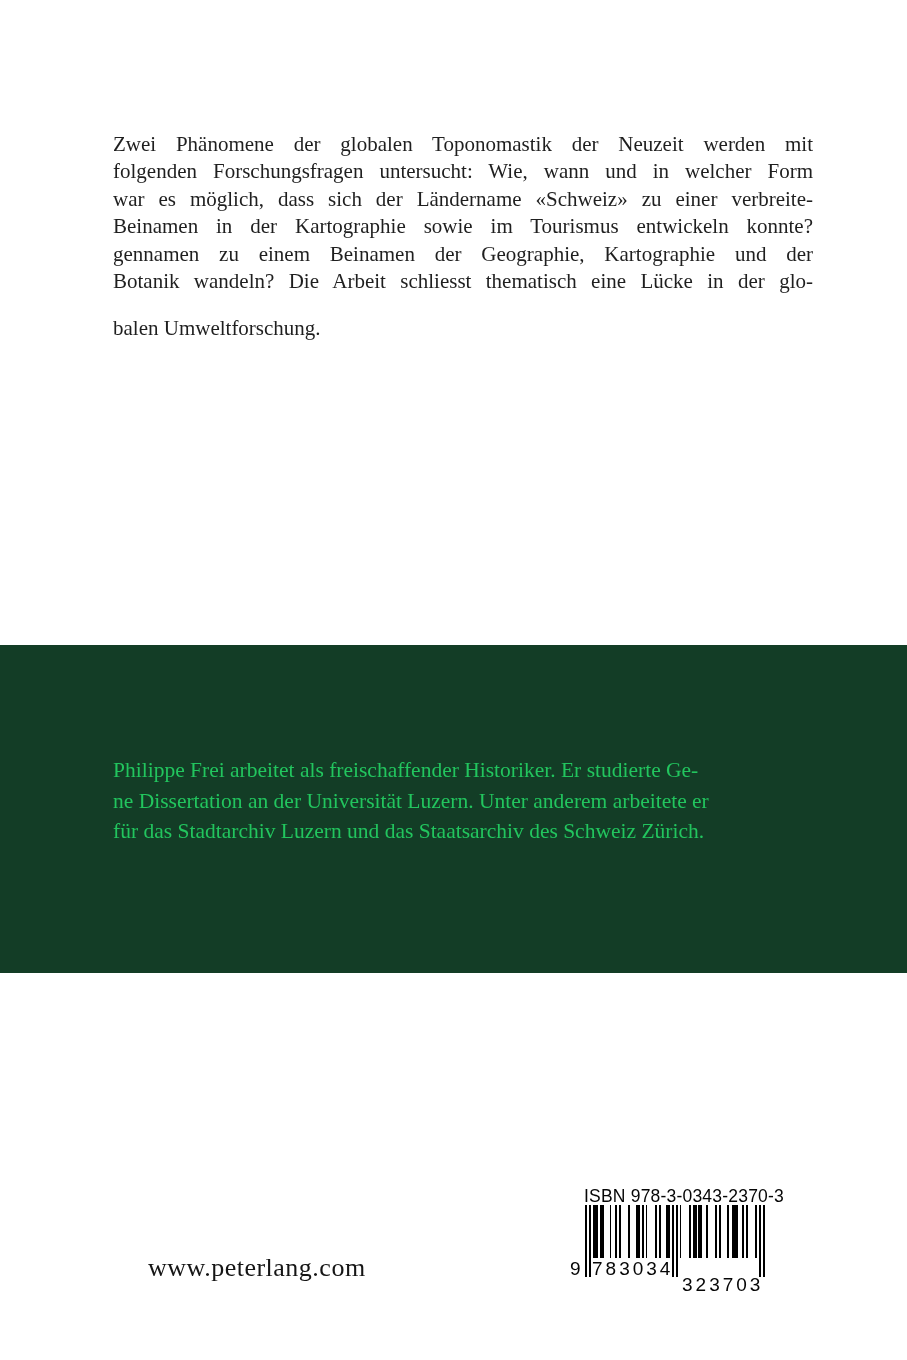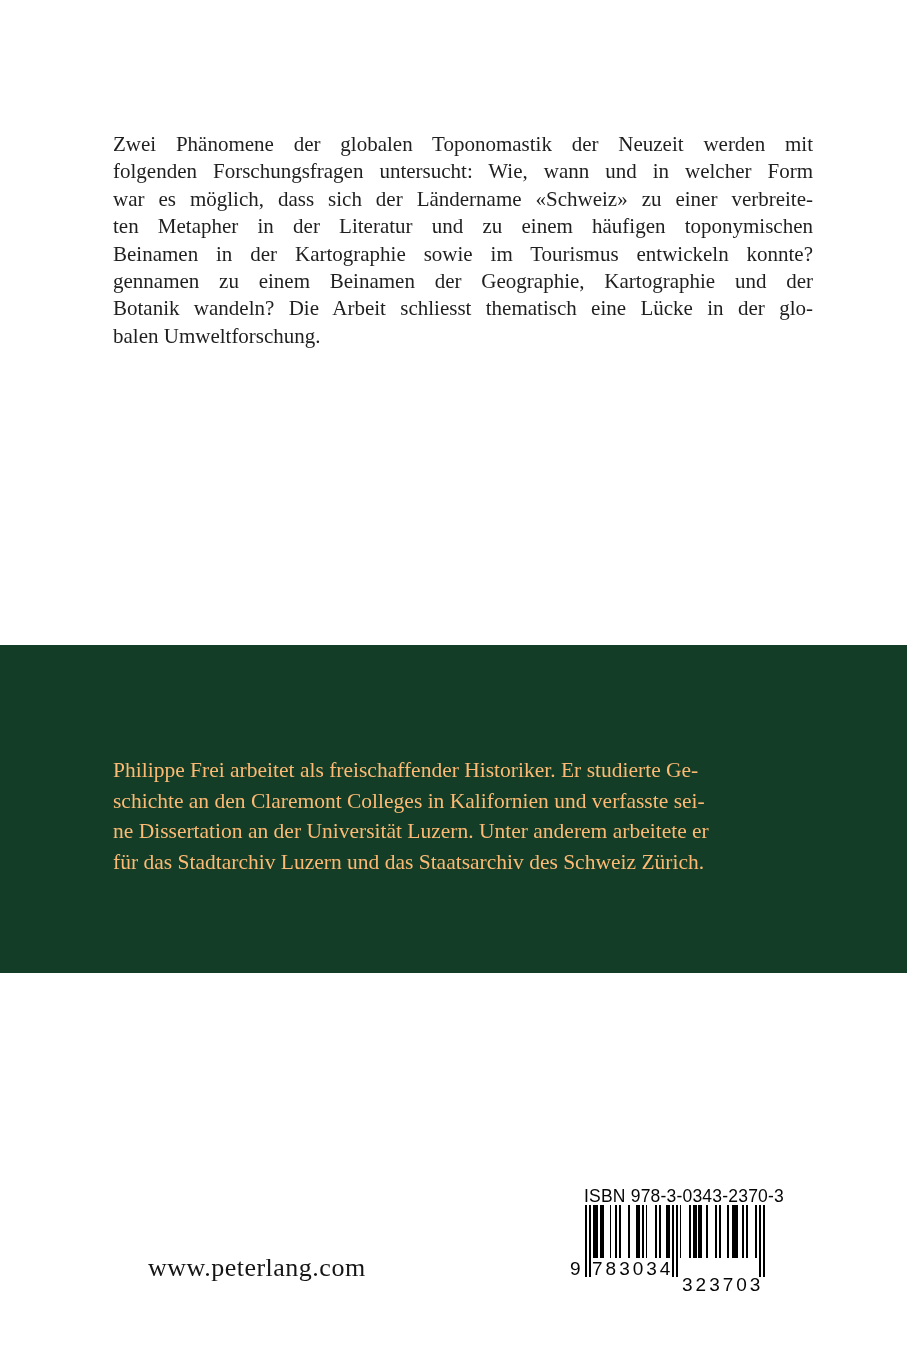--- a/index.html
+++ b/index.html
@@ -16,39 +16,39 @@
   .synopsis {
     position: absolute;
     left: 113px;
     top: 131px;
     width: 700px;
     font-size: 21px;
     line-height: 27.4px;
     color: #1f1f1f;
   }
   .jline { text-align: justify; text-align-last: justify; }
-  .jline.last { text-align-last: left; }
+  .jline.last { text-align-last: left; margin-top: 20px; }
 
   
   .green-band {
     position: absolute;
     left: 0;
     top: 645px;
     width: 907px;
     height: 328px;
     background: #133d26;
   }
   .bio {
     position: absolute;
     left: 113px;
     top: 110px;
     width: 700px;
     font-size: 21.5px;
     line-height: 30.5px;
-    color: #fdba74;
+    color: #22c55e;
   }
   .bio .bline { text-align: left; }
 
   
   .website {
     position: absolute;
     left: 142px;
     top: 1253px;
     font-size: 26px;
     letter-spacing: 0.5px;
@@ -96,31 +96,29 @@
 </style>
 </head>
 <body>
 
 <div class="page">
 
   <div class="synopsis">
     <div class="jline">Zwei Phänomene der globalen Toponomastik der Neuzeit werden mit</div>
     <div class="jline">folgenden Forschungsfragen untersucht: Wie, wann und in welcher Form</div>
     <div class="jline">war es möglich, dass sich der Ländername «Schweiz» zu einer verbreite-</div>
-    <div class="jline">ten Metapher in der Literatur und zu einem häufigen toponymischen</div>
     <div class="jline">Beinamen in der Kartographie sowie im Tourismus entwickeln konnte?</div>
     <div class="jline">gennamen zu einem Beinamen der Geographie, Kartographie und der</div>
     <div class="jline">Botanik wandeln? Die Arbeit schliesst thematisch eine Lücke in der glo-</div>
     <div class="jline last">balen Umweltforschung.</div>
   </div>
 
   <div class="green-band">
     <div class="bio">
       <div class="bline">Philippe Frei arbeitet als freischaffender Historiker. Er studierte Ge-</div>
-      <div class="bline">schichte an den Claremont Colleges in Kalifornien und verfasste sei-</div>
       <div class="bline">ne Dissertation an der Universität Luzern. Unter anderem arbeitete er</div>
       <div class="bline">für das Stadtarchiv Luzern und das Staatsarchiv des Schweiz Zürich.</div>
     </div>
   </div>
 
   <div class="website">www.peterlang.com</div>
 
   <div class="isbn-label">ISBN 978-3-0343-2370-3</div>
 
   <div class="bars">

